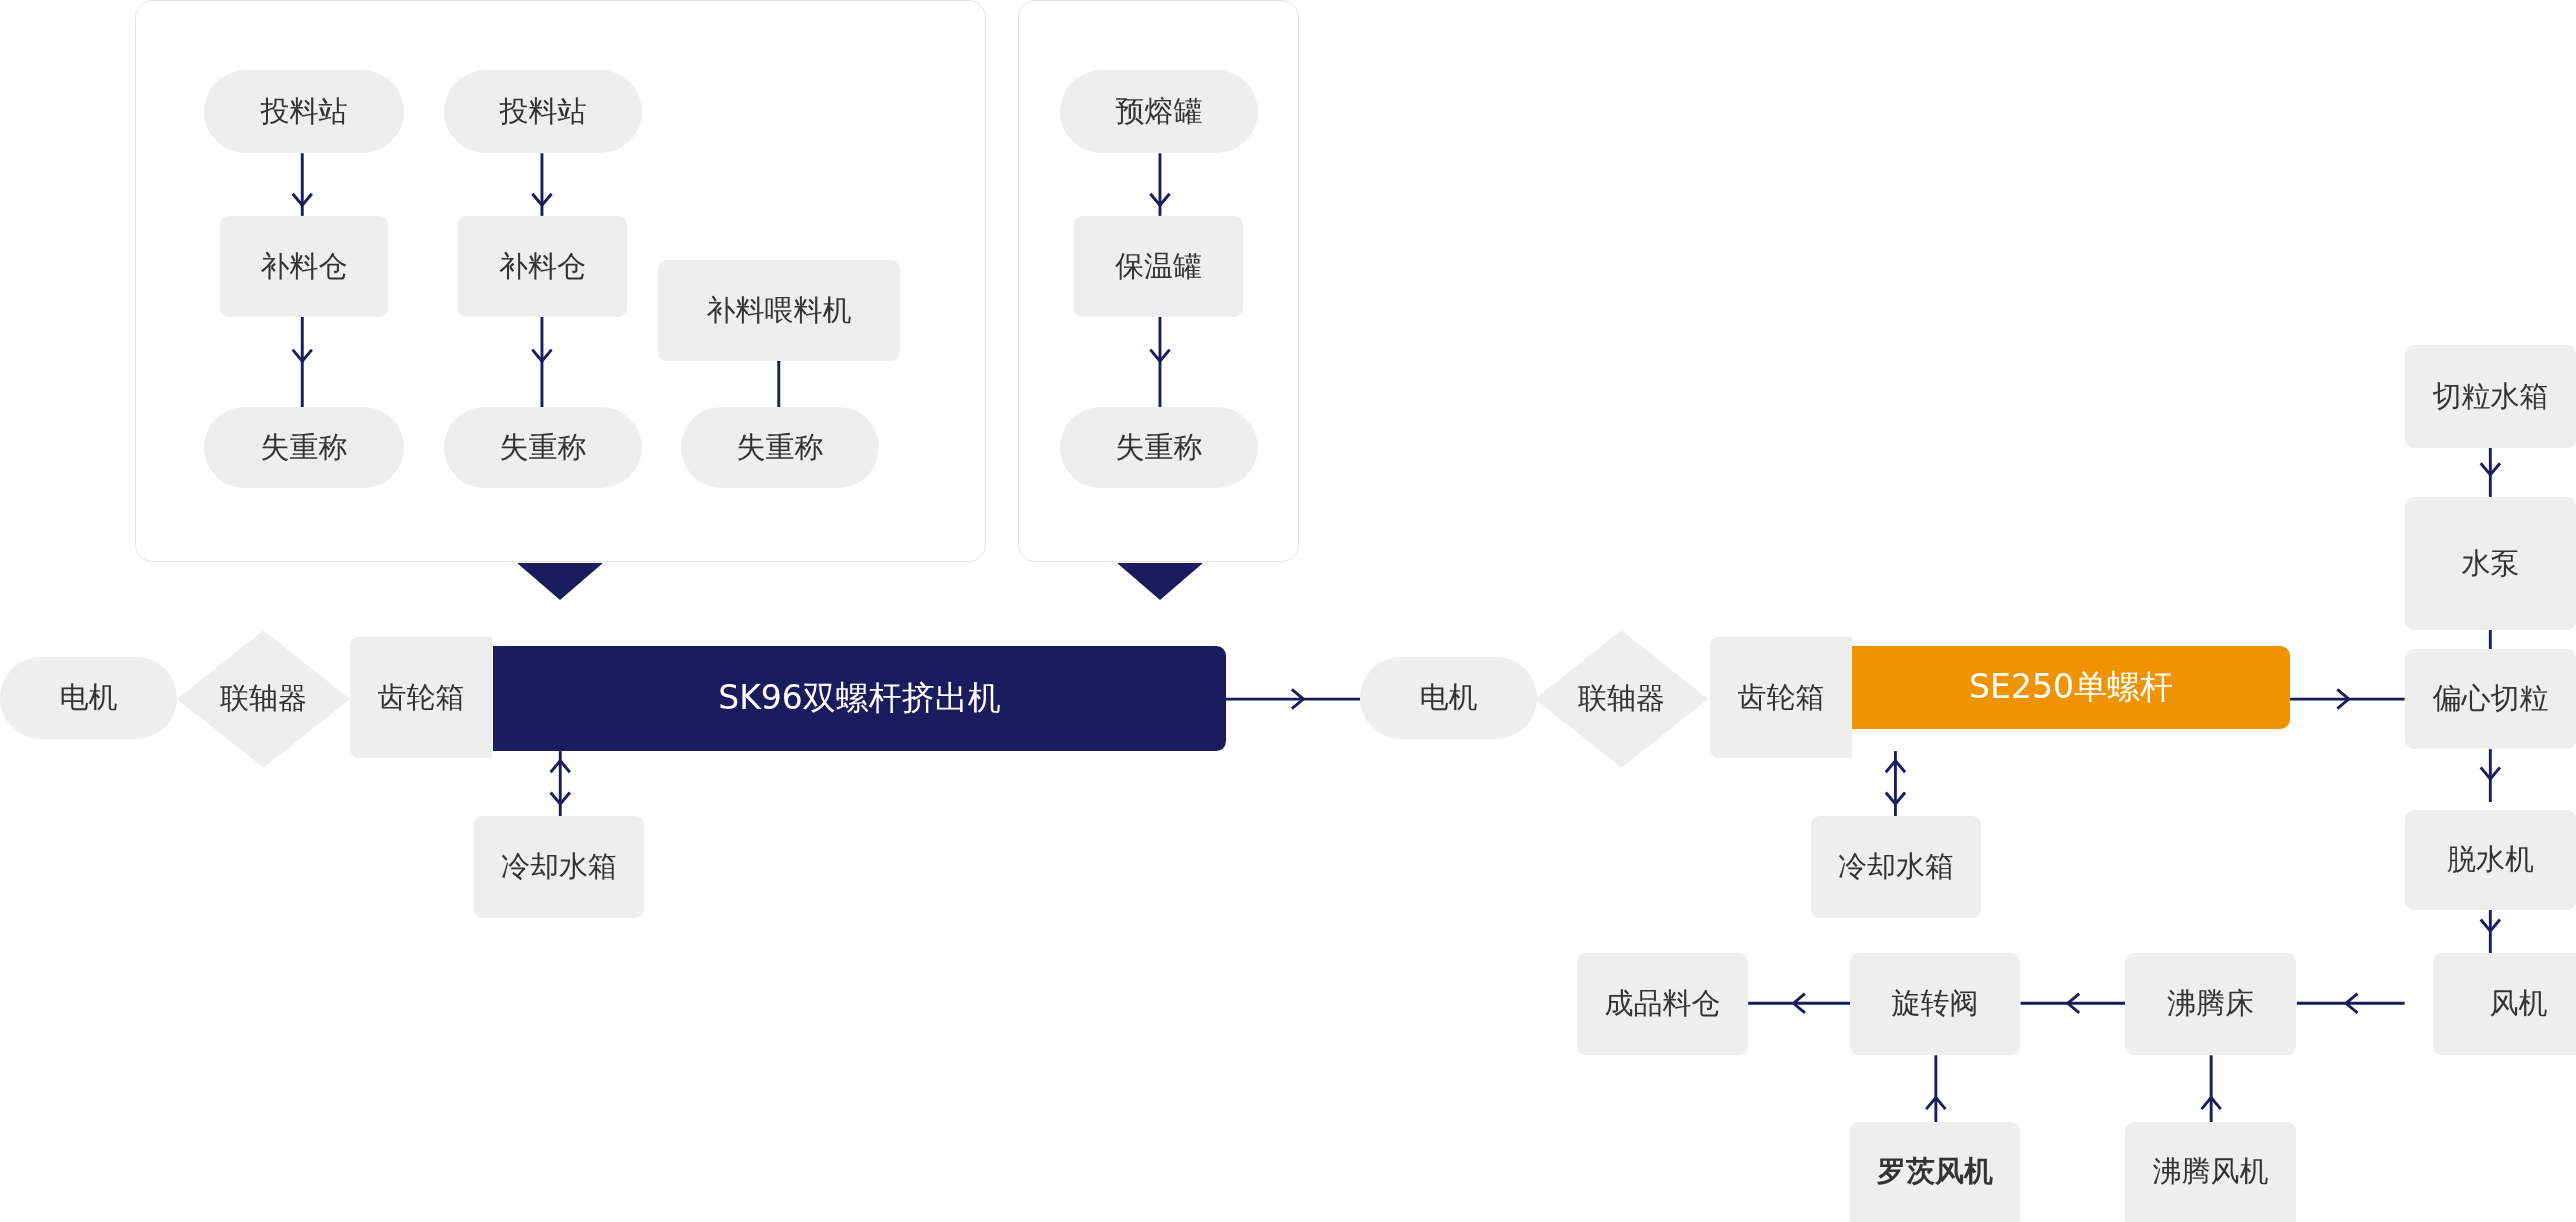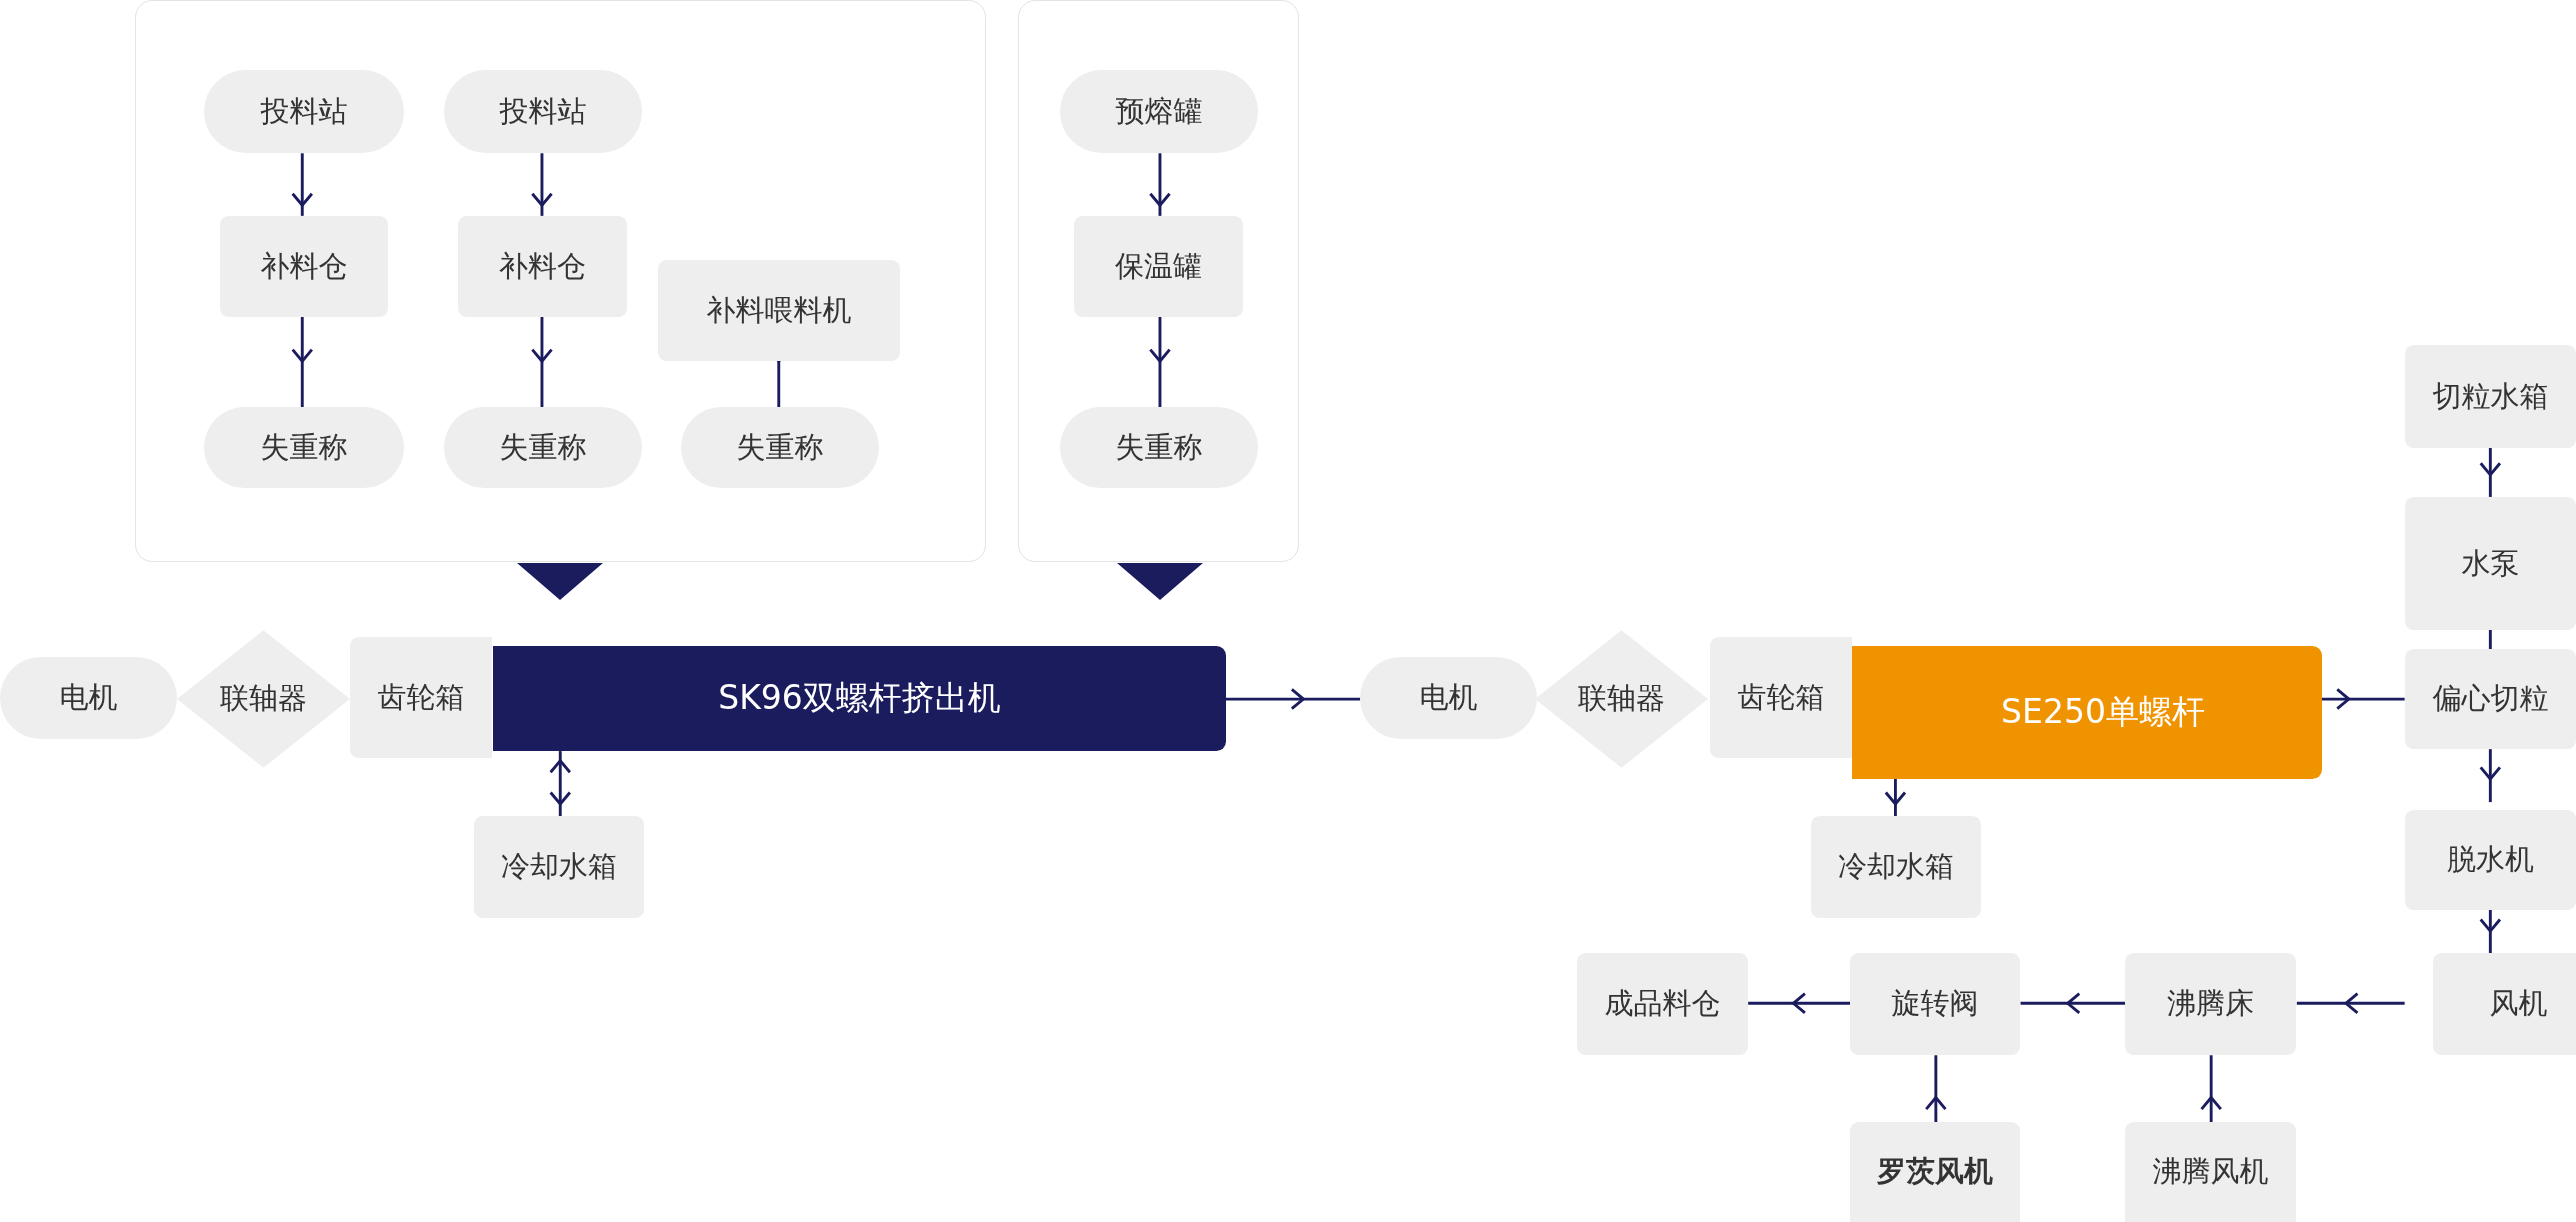--- a/index.html
+++ b/index.html
@@ -147,21 +147,21 @@
   </div>
 <div class="node diamond" style="left:1535px;top:630px;width:173px;height:138px;">
   <svg width="173" height="138" viewBox="0 0 180 143">
       <polygon points="90,0 180,71.5 90,143 0,71.5" fill="#eeeeee"></polygon>
     </svg>
   <span>联轴器</span>
 </div>
 <div class="node" style="left:1710px;top:637px;width:142px;height:121px;border-radius:8.7px 0 0 8.7px;">
     <span>齿轮箱</span>
   </div>
-<div class="machine" style="left:1852px;top:646px;width:438px;height:133px;background:#f09300;padding-left:32px;">
+<div class="machine" style="left:1852px;top:646px;width:438px;height:83px;background:#f09300;">
     <span>SE250单螺杆</span>
   </div>
 <div class="node rect" style="left:1811px;top:816px;width:170px;height:102px;">
     <span>冷却水箱</span>
   </div>
 
 <div class="node rect" style="left:2405px;top:345px;width:171px;height:103px;">
     <span>切粒水箱</span>
   </div>
 <div class="node rect" style="left:2405px;top:497px;width:171px;height:133px;">

